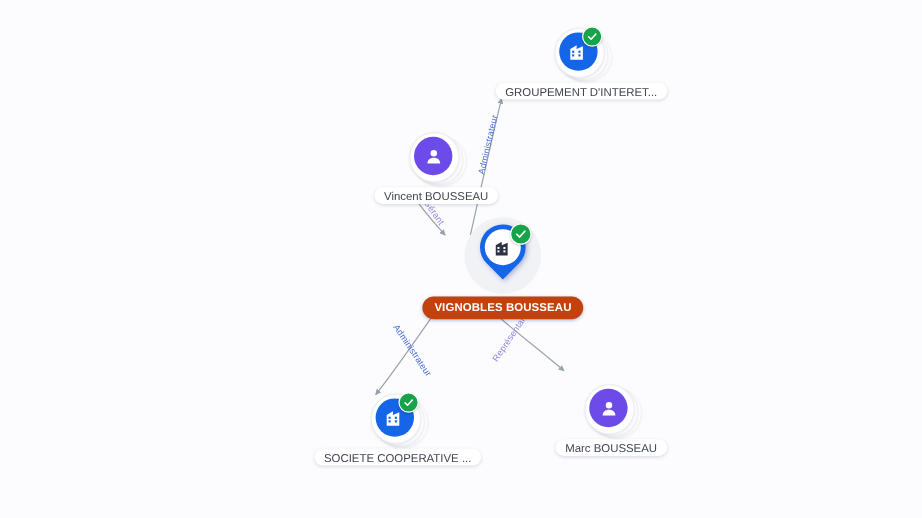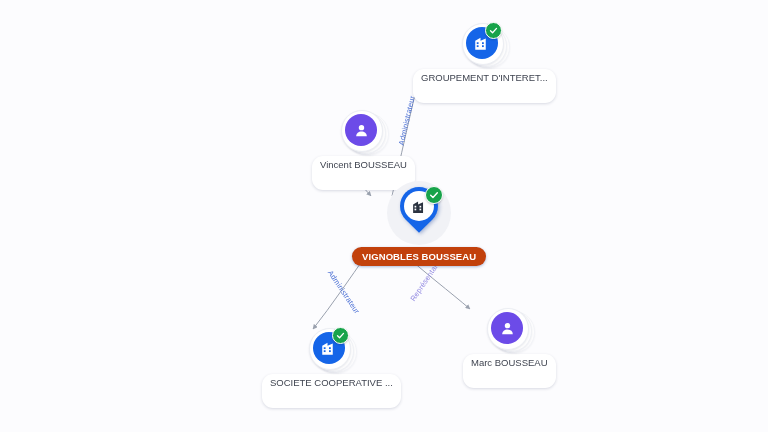--- a/index.html
+++ b/index.html
@@ -148,21 +148,21 @@
     border: 1.8px solid #ffffff;
     display: flex;
     align-items: center;
     justify-content: center;
     box-shadow: 0 1px 2px rgba(0,0,0,.2);
   }
 
   
   .label {
     margin-top: 2px;
-    padding: 3px 8px 20px 8px;
+    padding: 3px 8px 0 8px;
     border-radius: 11px;
     font-size: 9.5px;
     line-height: 11px;
     white-space: nowrap;
     background: #ffffff;
     color: #3f4450;
     box-shadow: 0 1px 3px rgba(25,40,80,.16);
   }
   .label.focus {
     background: #c2410c;
@@ -286,21 +286,21 @@
       </div>
       <div class="verified">
         <svg width="9" height="9" viewBox="0 0 24 24" aria-hidden="true">
           <path d="M4 12.5 L9.5 18 L20 6.5" fill="none" stroke="#ffffff" stroke-width="3.4" stroke-linecap="round" stroke-linejoin="round"></path>
         </svg>
       </div>
     </div>
     <div class="label">SOCIETE COOPERATIVE ...</div>
   </div>
 
-  <div class="node" style="left:463px; top:308px;">
+  <div class="node" style="left:463px; top:320px;">
     <div class="stack">
       <div class="card c3"></div>
       <div class="card c2"></div>
       <div class="card c1"></div>
       <div class="disc person">
         <svg width="17" height="17" viewBox="0 0 24 24" aria-hidden="true">
           <circle cx="12" cy="8" r="3.8" fill="#ffffff"></circle>
           <path d="M4.5 20c0-4.1 3.4-6.6 7.5-6.6s7.5 2.5 7.5 6.6z" fill="#ffffff"></path>
         </svg>
       </div>

